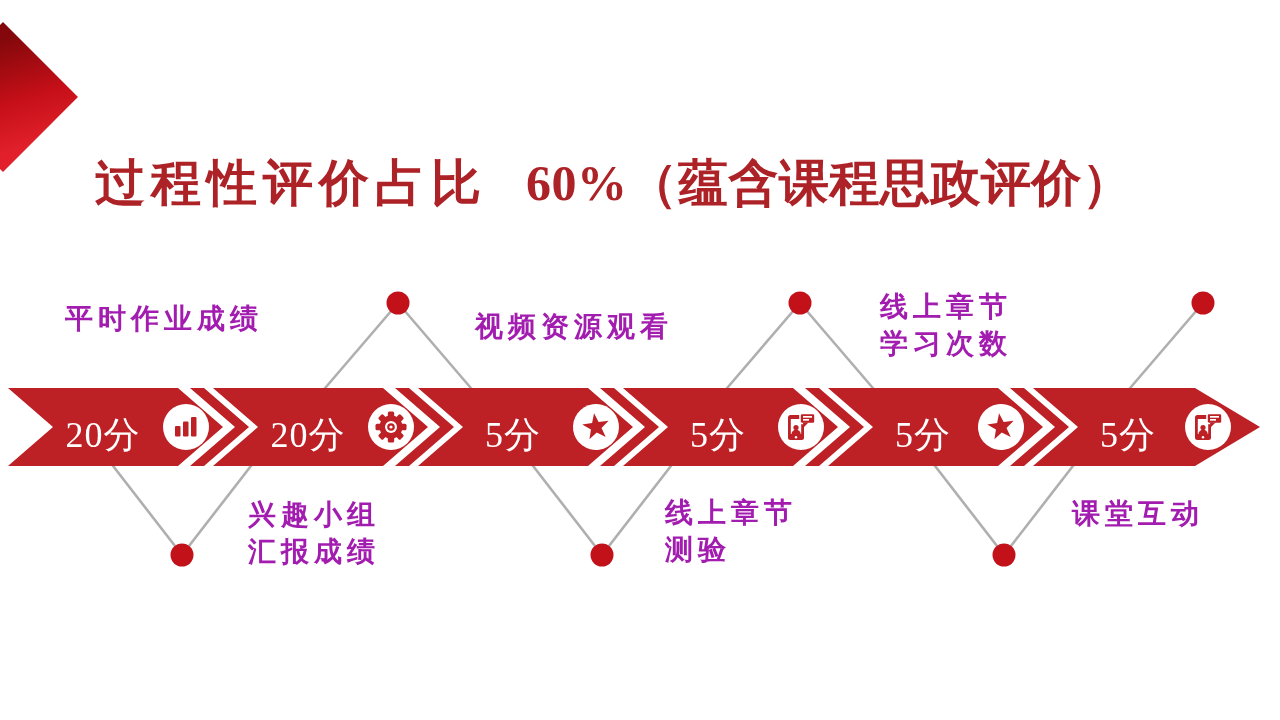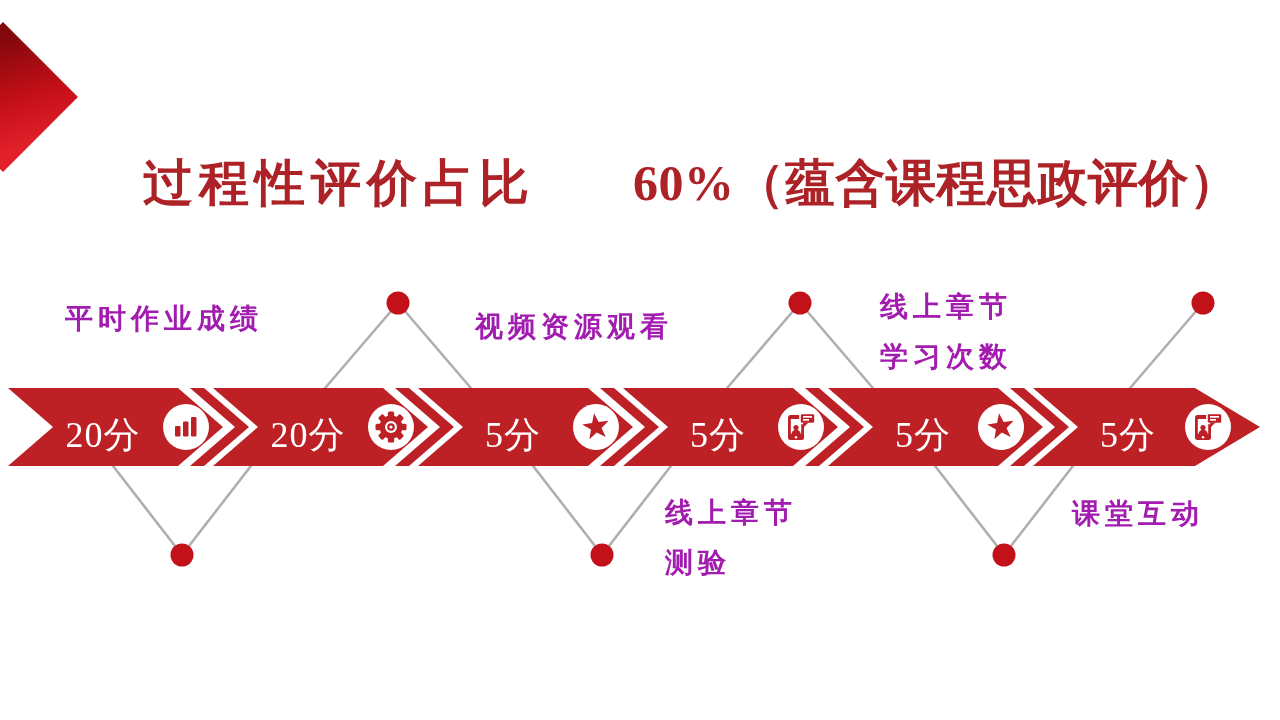--- a/index.html
+++ b/index.html
@@ -11,39 +11,39 @@
   .corner{
     position:absolute;left:-50px;top:44px;width:106px;height:106px;
     transform:rotate(45deg);
     background:linear-gradient(118deg,#84080B 12%,#C50F18 55%,#E1202B 88%);
   }
   .page-title{
     position:absolute;left:104px;top:78px;
     font-size:33px;letter-spacing:8px;color:#3C3C3C;white-space:nowrap;
   }
   .headline{
-    position:absolute;left:95px;top:150px;display:flex;align-items:baseline;gap:98px;
-    font-size:50px;font-weight:700;color:#AD2226;white-space:nowrap;margin-left:48px;
+    position:absolute;left:95px;top:150px;display:flex;align-items:baseline;gap:39px;
+    font-size:50px;font-weight:700;color:#AD2226;white-space:nowrap;
   }
   .headline .p1{letter-spacing:6px;}
   .headline .p2{letter-spacing:0.5px;}
   .svg-abs{position:absolute;left:0;}
   #callout-lines{top:280px;z-index:1;}
   #arrow-band{top:380px;z-index:2;}
   .score{
     position:absolute;top:388px;height:94px;width:140px;z-index:3;
     display:flex;align-items:center;justify-content:center;
     color:#ffffff;font-size:36px;letter-spacing:1px;white-space:nowrap;
   }
   .callout{
     position:absolute;z-index:3;color:#a21caf;font-size:28px;font-weight:700;
     letter-spacing:5px;white-space:nowrap;
   }
   .callout .cl{line-height:34px;}
-  .callout .cl + .cl{margin-top:16px;}
+  .callout .cl + .cl{margin-top:3px;}
   .callout .centered{letter-spacing:5px;}
 </style>
 </head>
 <body>
 
 <div id="canvas">
 
   <div class="corner"></div>
 
 
@@ -165,20 +165,24 @@
   <div class="callout" style="left:65px;top:302px">
     <div class="cl">平时作业成绩</div>
   </div>
   <div class="callout" style="left:475px;top:310px">
     <div class="cl">视频资源观看</div>
   </div>
   <div class="callout" style="left:880px;top:290px">
     <div class="cl">线上章节</div>
     <div class="cl">学习次数</div>
   </div>
+  <div class="callout" style="left:248px;top:498px">
+    <div class="cl">兴趣小组</div>
+    <div class="cl">汇报成绩</div>
+  </div>
   <div class="callout" style="left:665px;top:496px">
     <div class="cl">线上章节</div>
     <div class="cl centered">测验</div>
   </div>
   <div class="callout" style="left:1072px;top:497px">
     <div class="cl">课堂互动</div>
   </div>
 
 </div>
 

